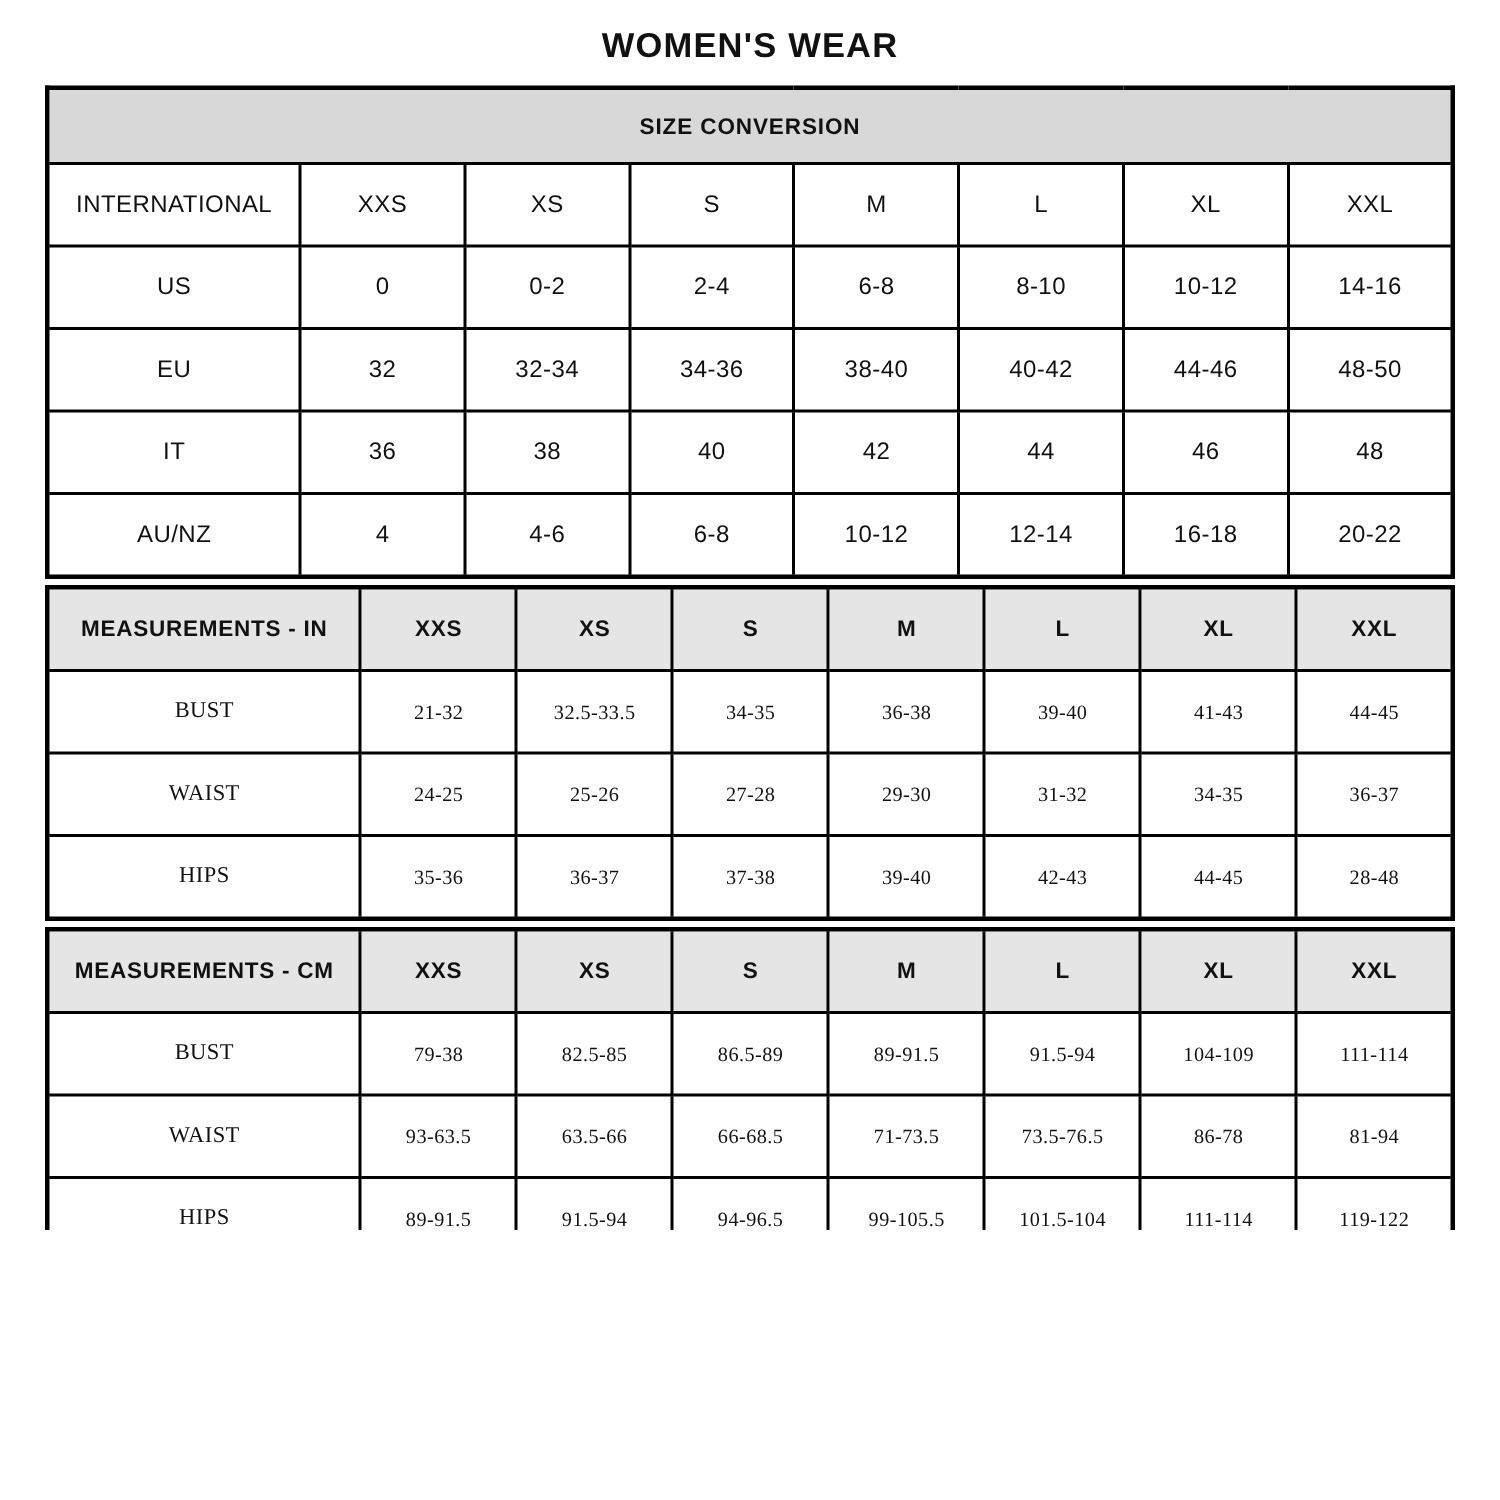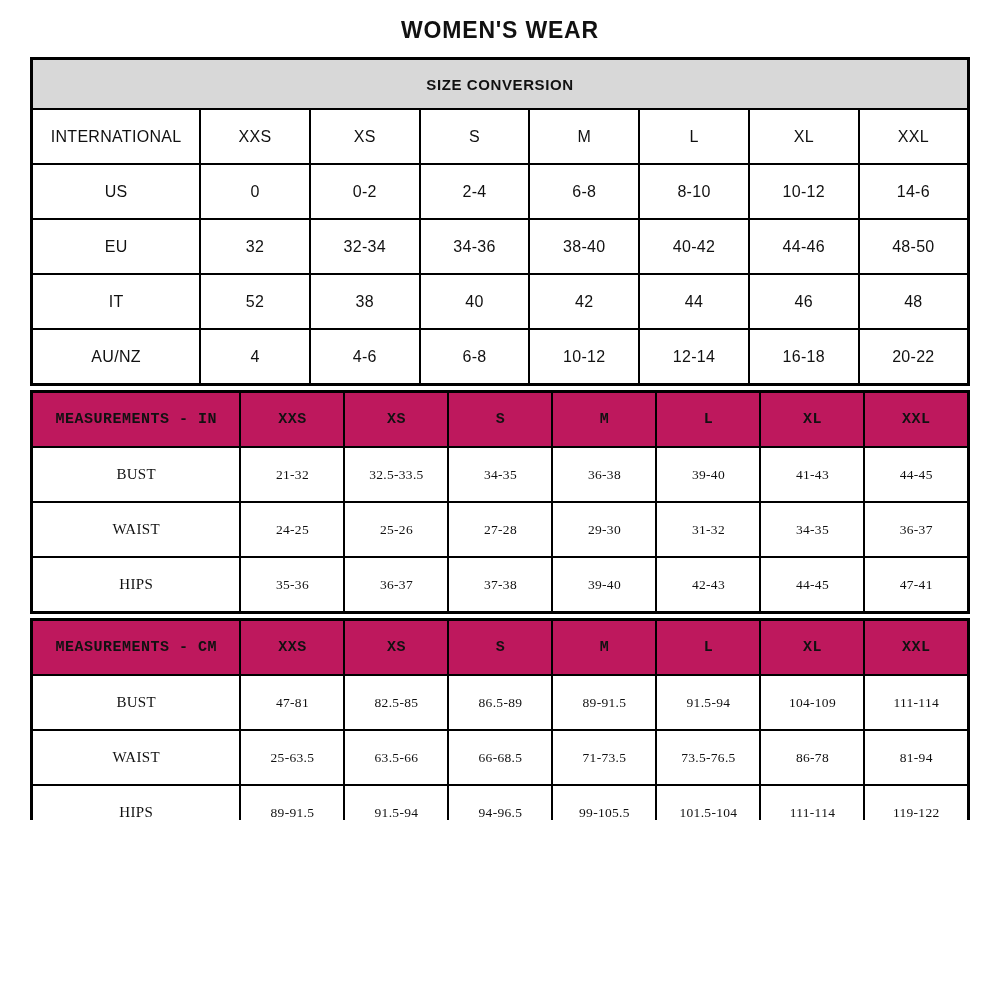--- a/index.html
+++ b/index.html
@@ -50,25 +50,24 @@
     background: #d8d8d8;
     font-weight: bold;
     font-size: 15px;
     letter-spacing: 0.6px;
   }
   .t-size .columns-row td { height: 53px; font-size: 16px; }
   .t-size .data-row td    { height: 53px; font-size: 16px; }
   
   .t-meas .header-row td {
     height: 53px;
-    background: #be185d;
+    background: #e5e5e5;
     font-weight: bold;
     font-size: 15px;
     letter-spacing: 0.5px;
-    font-family: Liberation Mono, monospace;
   }
   .t-meas .data-row td { height: 53px; font-size: 13.5px; font-family: Liberation Serif, serif; }
   .t-meas .data-row td.row-label { font-size: 15px; }
 </style>
 </head>
 <body>
 
 <div class="page">
 
   <h1 class="page-title">WOMEN'S WEAR</h1>
@@ -99,35 +98,35 @@
           <td>XXL</td>
         </tr>
         <tr class="data-row">
           <td class="row-label">US</td>
           <td>0</td>
           <td>0-2</td>
           <td>2-4</td>
           <td>6-8</td>
           <td>8-10</td>
           <td>10-12</td>
-          <td>14-6</td>
+          <td>14-16</td>
         </tr>
         <tr class="data-row">
           <td class="row-label">EU</td>
           <td>32</td>
           <td>32-34</td>
           <td>34-36</td>
           <td>38-40</td>
           <td>40-42</td>
           <td>44-46</td>
           <td>48-50</td>
         </tr>
         <tr class="data-row">
           <td class="row-label">IT</td>
-          <td>52</td>
+          <td>36</td>
           <td>38</td>
           <td>40</td>
           <td>42</td>
           <td>44</td>
           <td>46</td>
           <td>48</td>
         </tr>
         <tr class="data-row">
           <td class="row-label">AU/NZ</td>
           <td>4</td>
@@ -184,21 +183,21 @@
           <td>36-37</td>
         </tr>
         <tr class="data-row">
           <td class="row-label">HIPS</td>
           <td>35-36</td>
           <td>36-37</td>
           <td>37-38</td>
           <td>39-40</td>
           <td>42-43</td>
           <td>44-45</td>
-          <td>47-41</td>
+          <td>28-48</td>
         </tr>
       </tbody>
   </table>
 
   <table class="t-meas">
     <colgroup>
       <col style="width:22.3%">
       <col style="width:11.1%">
         <col style="width:11.1%">
         <col style="width:11.1%">
@@ -213,31 +212,31 @@
           <td>XXS</td>
           <td>XS</td>
           <td>S</td>
           <td>M</td>
           <td>L</td>
           <td>XL</td>
           <td>XXL</td>
         </tr>
         <tr class="data-row">
           <td class="row-label">BUST</td>
-          <td>47-81</td>
+          <td>79-38</td>
           <td>82.5-85</td>
           <td>86.5-89</td>
           <td>89-91.5</td>
           <td>91.5-94</td>
           <td>104-109</td>
           <td>111-114</td>
         </tr>
         <tr class="data-row">
           <td class="row-label">WAIST</td>
-          <td>25-63.5</td>
+          <td>93-63.5</td>
           <td>63.5-66</td>
           <td>66-68.5</td>
           <td>71-73.5</td>
           <td>73.5-76.5</td>
           <td>86-78</td>
           <td>81-94</td>
         </tr>
         <tr class="data-row">
           <td class="row-label">HIPS</td>
           <td>89-91.5</td>

